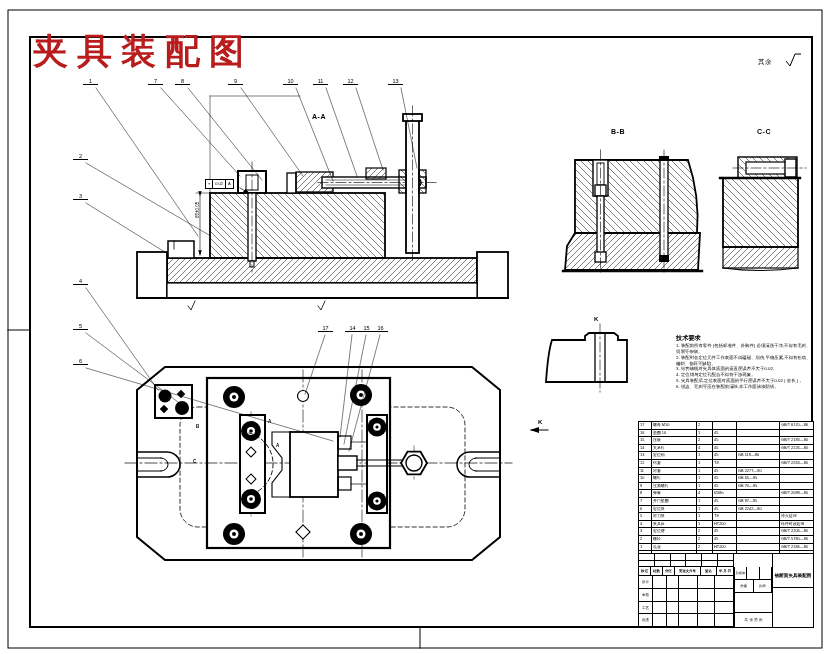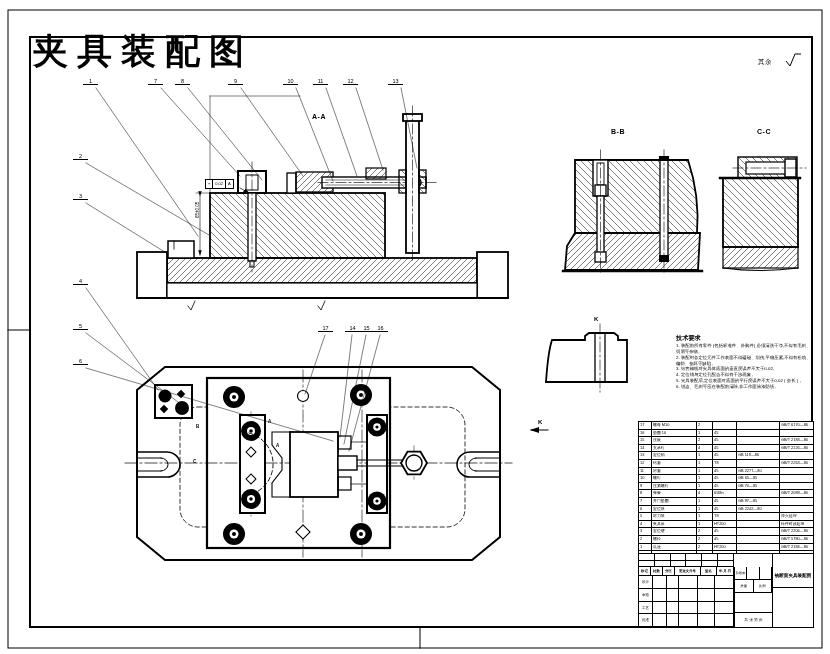--- a/index.html
+++ b/index.html
@@ -266,21 +266,21 @@
     <line x1="86" y1="288" x2="158" y2="390"></line>
     <line x1="86" y1="333" x2="186" y2="408"></line>
     <line x1="86" y1="368" x2="333" y2="441"></line>
     <line x1="325" y1="335" x2="305" y2="394"></line>
     <line x1="352" y1="335" x2="340" y2="437"></line>
     <line x1="366" y1="335" x2="344" y2="444"></line>
     <line x1="380" y1="335" x2="349" y2="451"></line>
   </g>
 </svg>
 
-<div class="red-title" style="color:#000000;">夹具装配图</div>
+<div class="red-title" style="color:#b91c1c;">夹具装配图</div>
 
 <span class="lbl" id="lblAA">A-A</span>
 <span class="lbl" id="lblBB">B-B</span>
 <span class="lbl" id="lblCC">C-C</span>
 <span class="lbl" id="lblK">K</span>
 <span class="lbl" id="lblKarrow">K</span>
 <span class="lbl" id="roughNote">其余</span>
 <svg class="rough" width="18" height="16">
   <path d="M1,9 L5,14 L10,2 L16,2" stroke="#000" stroke-width="1" fill="none"></path>
 </svg>

